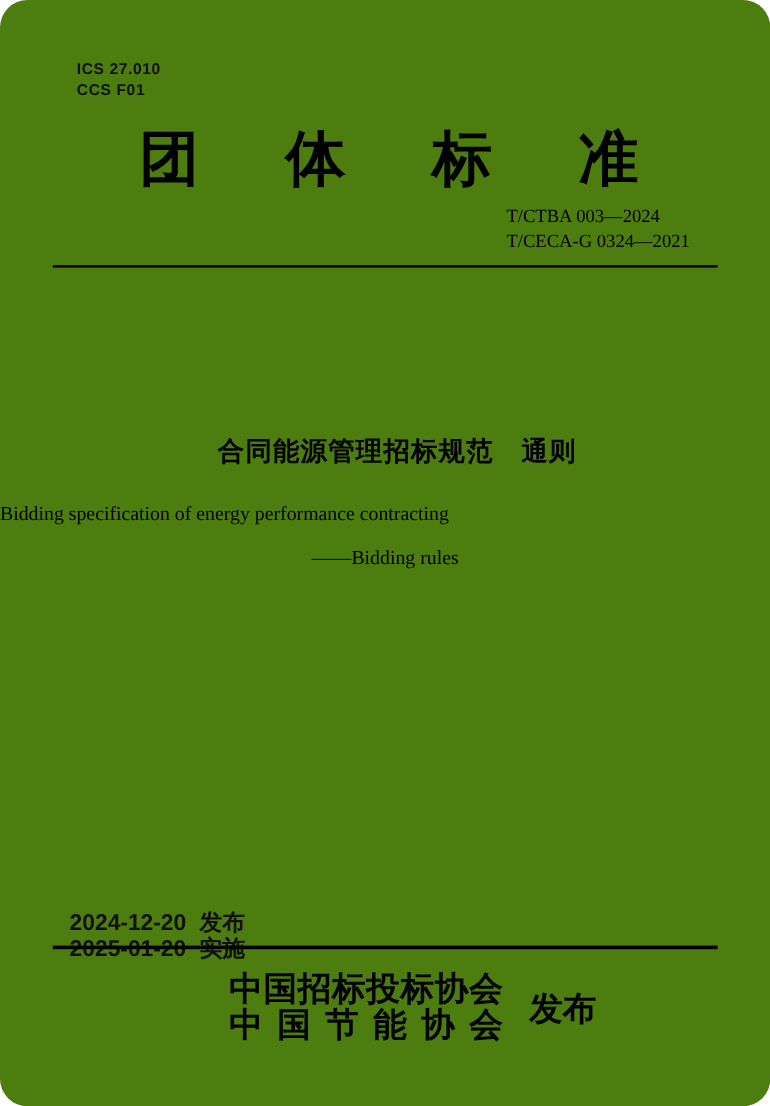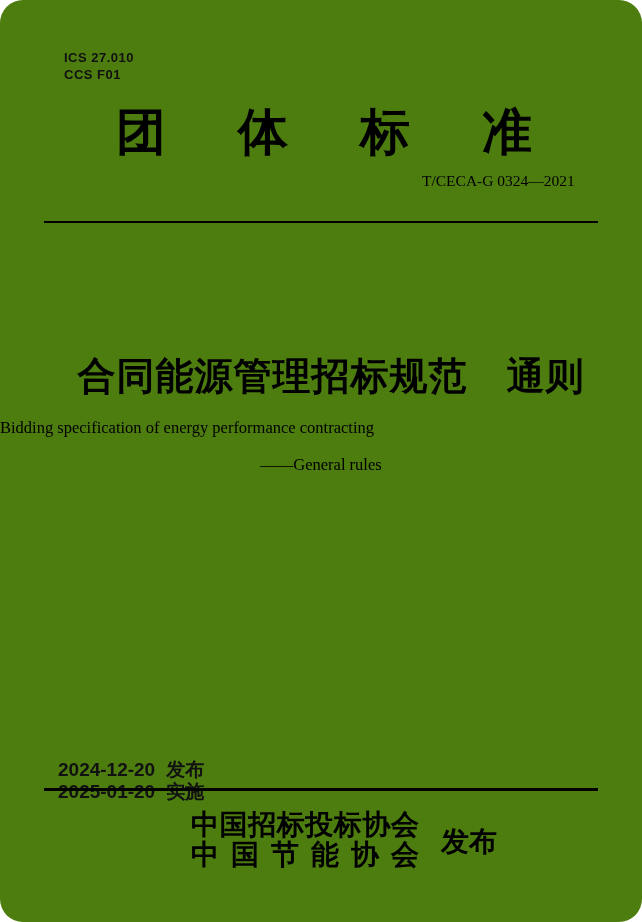--- a/index.html
+++ b/index.html
@@ -65,21 +65,21 @@
   .rule-top { top: 221px; height: 2px; }
   .rule-bottom { top: 788px; height: 3px; }
 
   
   .title-cn {
     position: absolute;
     left: 0;
     right: 16px;
     top: 356px;
     text-align: center;
-    font-size: 38px;
+    font-size: 22px;
     line-height: 40px;
     font-weight: bold;
     letter-spacing: 1px;
     color: #000;
     margin-left: 36px;
   }
 
   .title-en {
     position: absolute;
     left: 0;
@@ -158,30 +158,31 @@
   </div>
 
   <div class="doc-type">
       <span>团</span>
       <span>体</span>
       <span>标</span>
       <span>准</span>
     </div>
 
   <div class="std-numbers">
+    <div>T/CTBA 003—2024</div>
     <div>T/CECA-G 0324—2021</div>
   </div>
 
   <div class="rule rule-top"></div>
 
   <div class="title-cn">合同能源管理招标规范　通则</div>
 
   <div class="title-en">Bidding specification of energy performance contracting</div>
 
-  <div class="subtitle-en">——General rules</div>
+  <div class="subtitle-en">——Bidding rules</div>
 
   <div class="date-row">
     <div class="date-item">
       <span>2024-12-20</span><span class="date-label">发布</span>
     </div>
     <div class="date-item">
       <span>2025-01-20</span><span class="date-label">实施</span>
     </div>
   </div>
 

